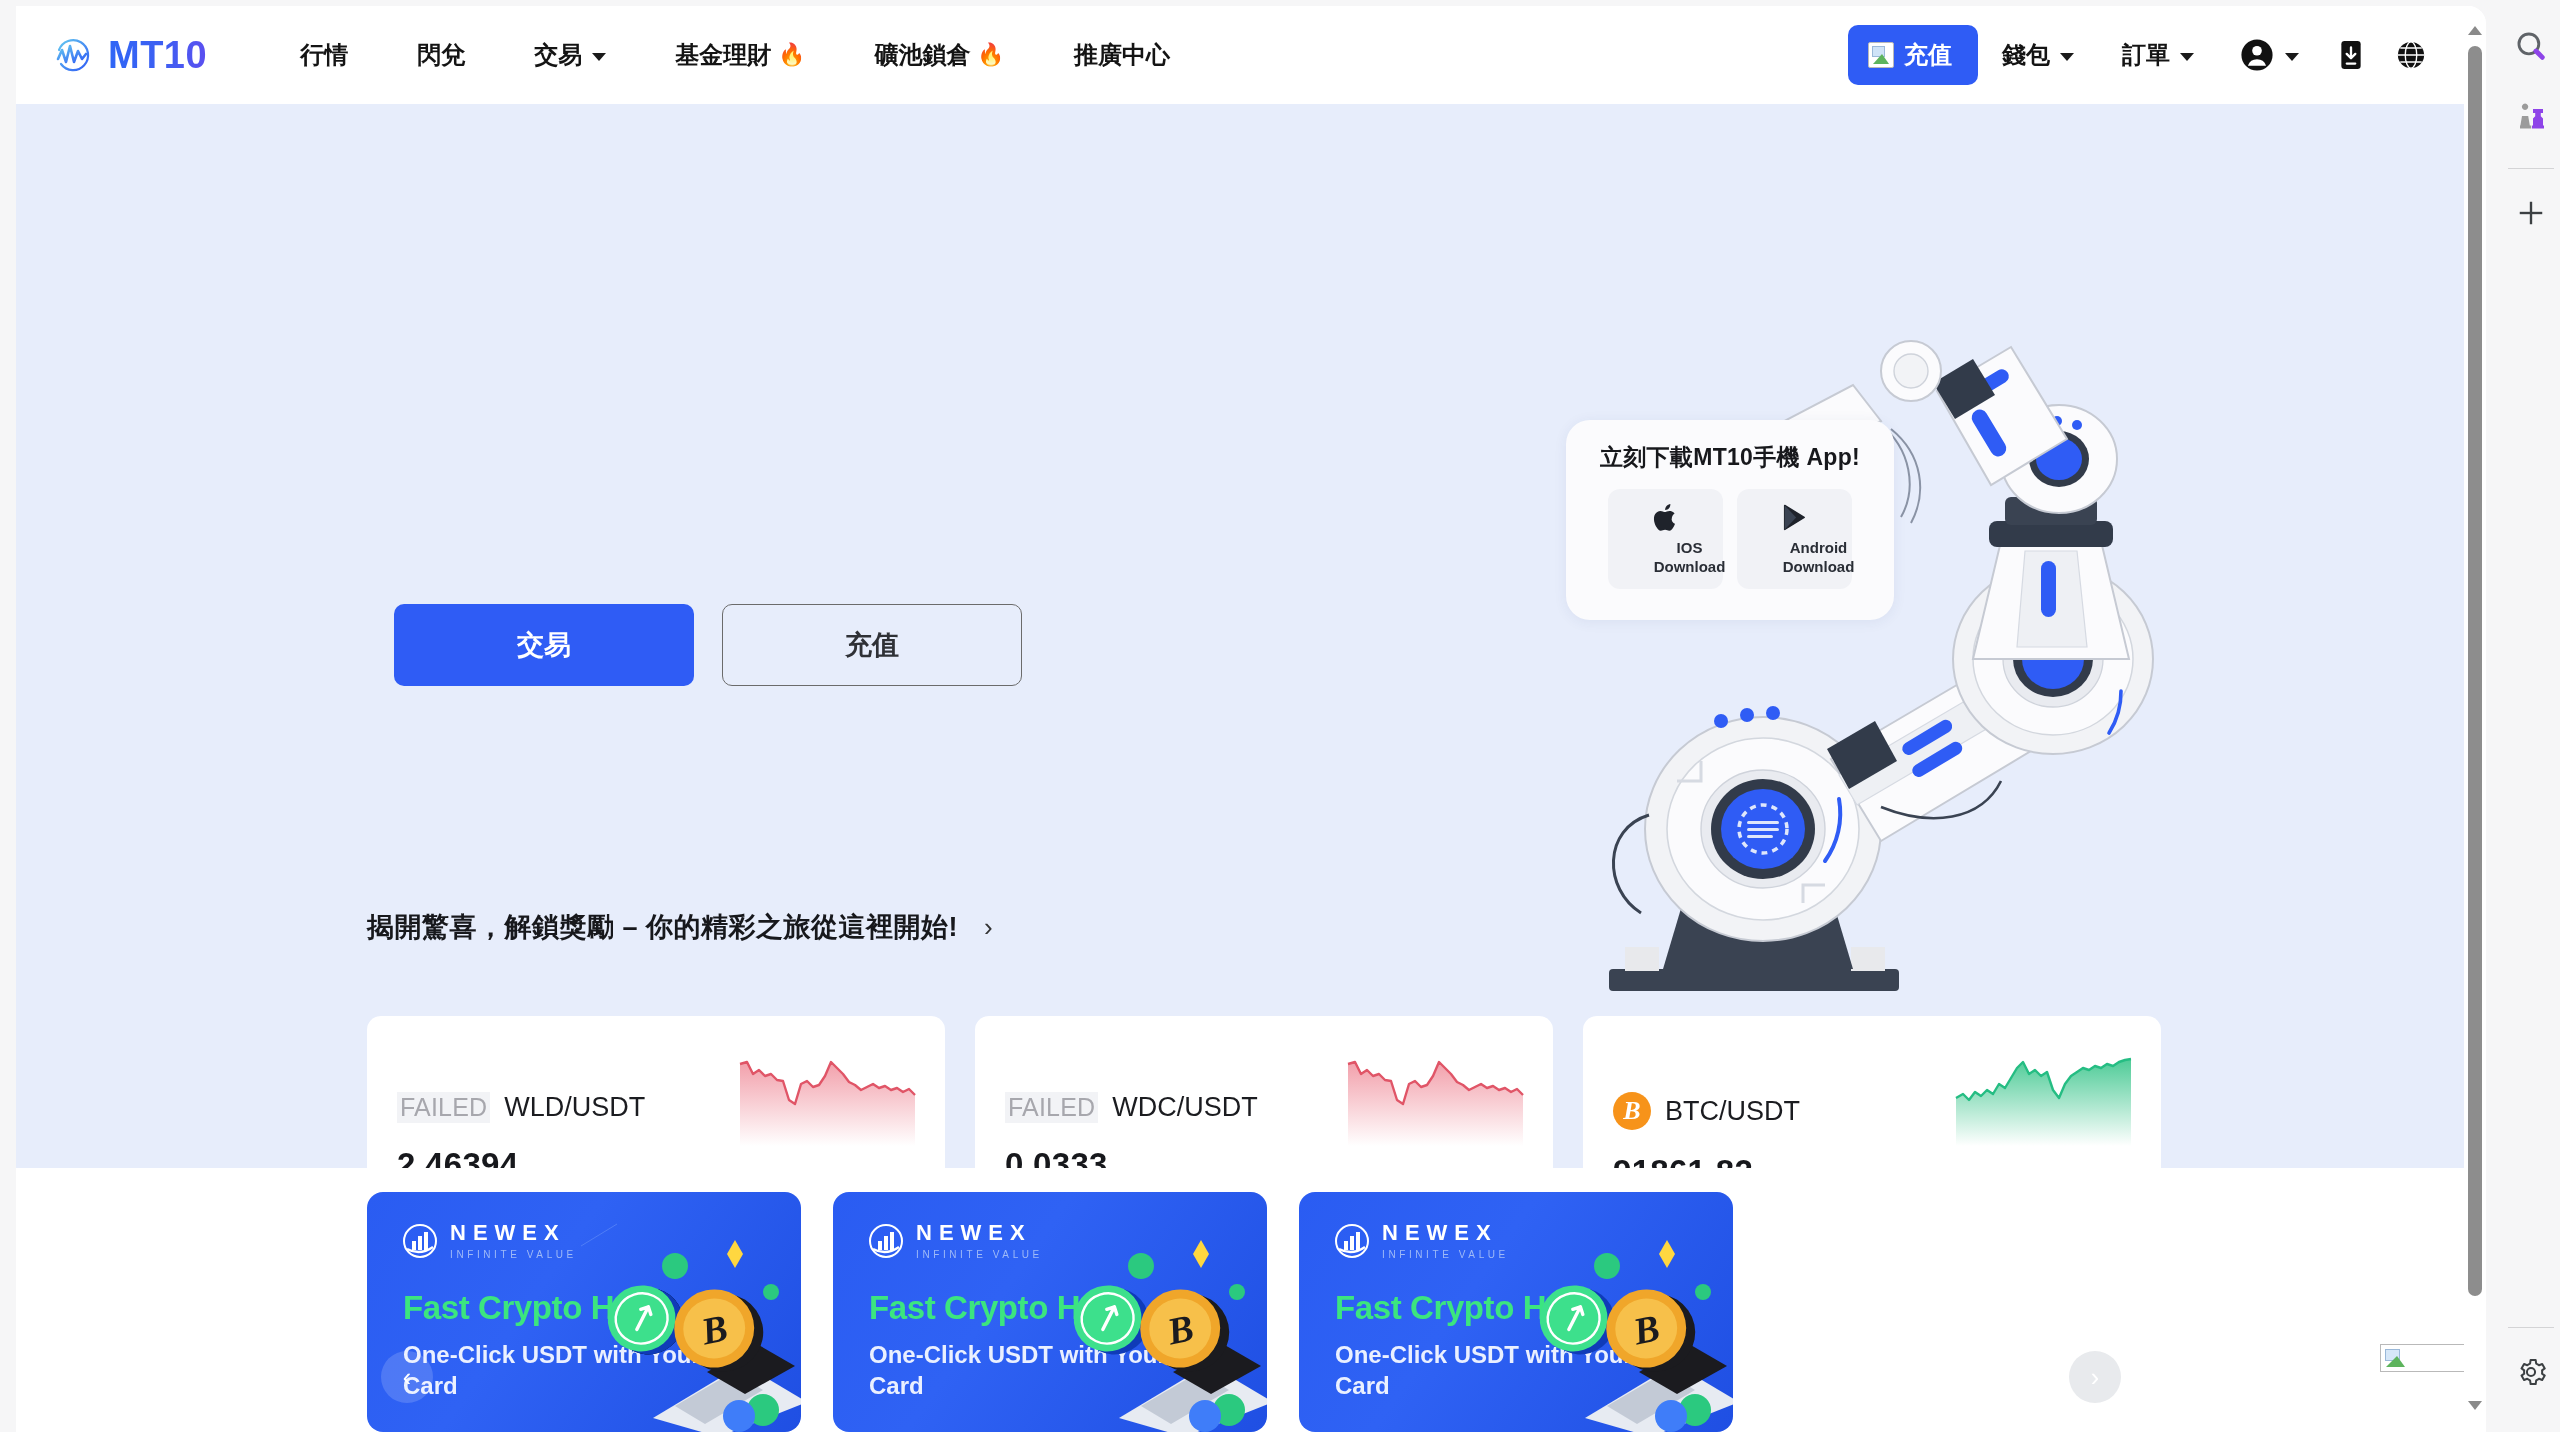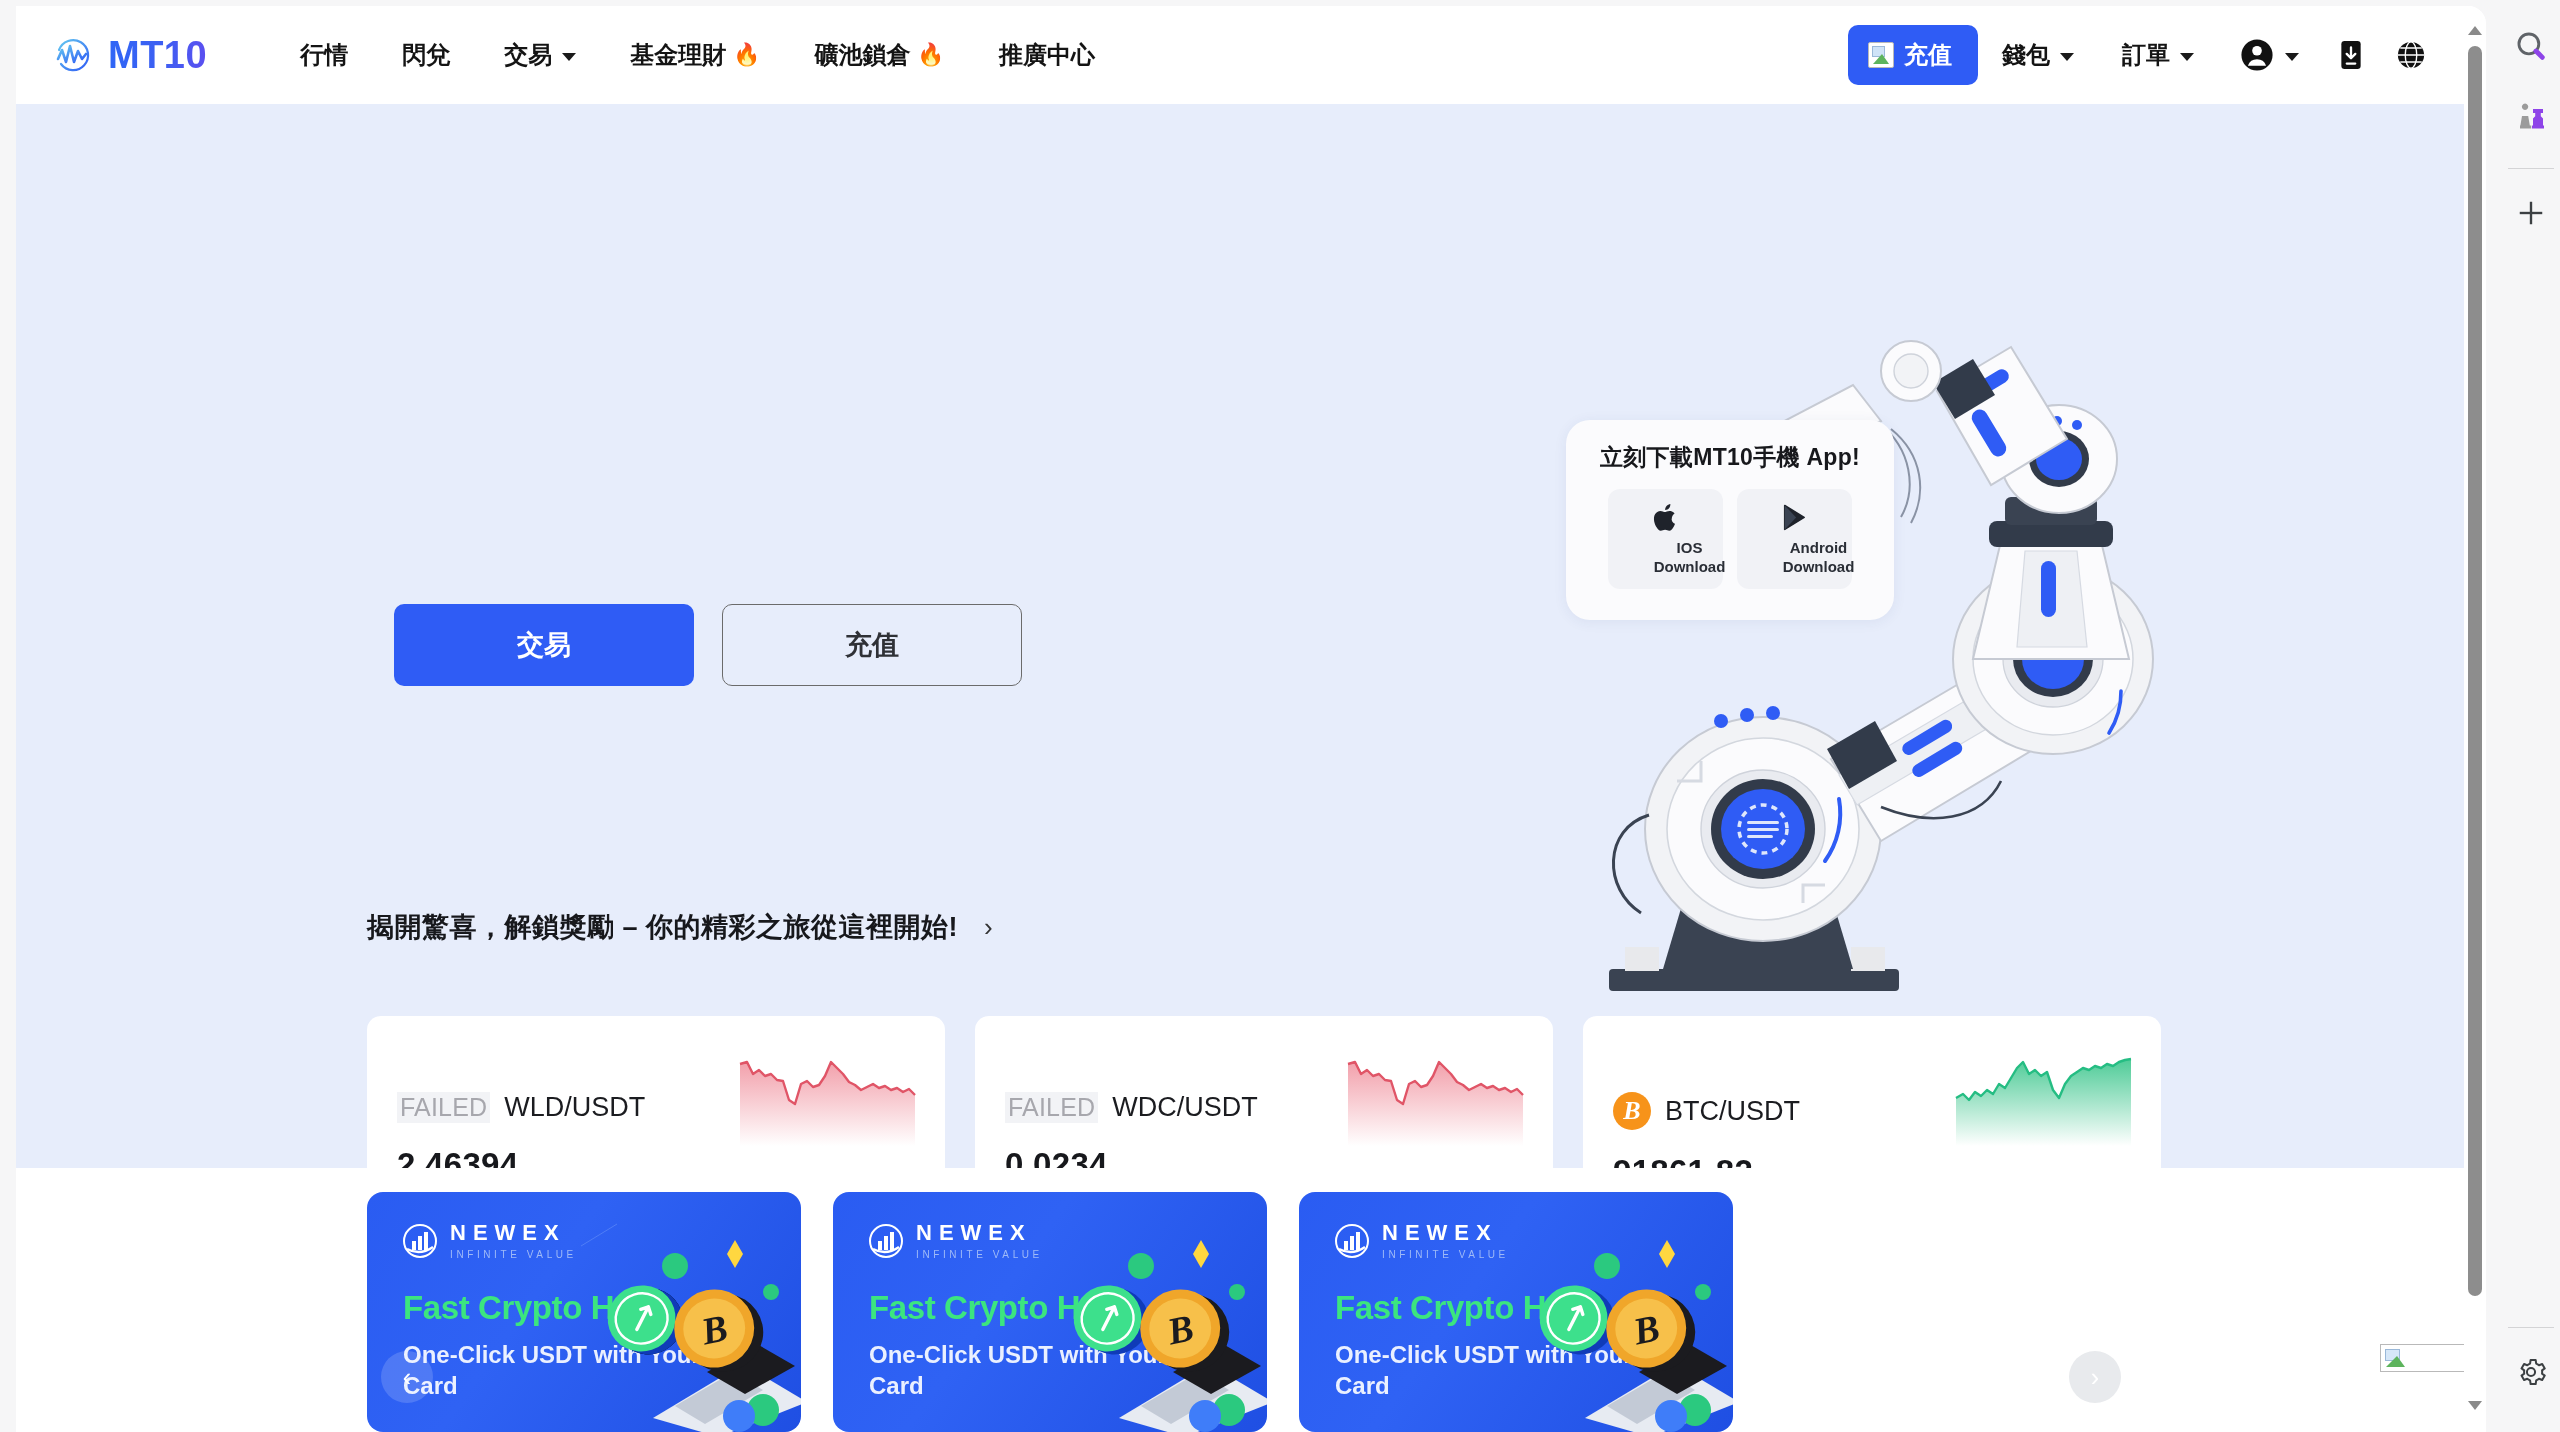--- a/index.html
+++ b/index.html
@@ -41,21 +41,21 @@
     padding-right: 30px;
   }
   .brand { display: flex; align-items: center; gap: 14px; }
   .brand-mark { width: 42px; height: 42px; display:block; }
   .brand-text {
     font-size: 38px; font-weight: 700; letter-spacing: .5px;
     background: linear-gradient(90deg,#2f66f6 0%,#3d5ff2 55%,#5b4ff0 100%);
     -webkit-background-clip: text; background-clip: text;
     color: transparent;
   }
-  .nav-links { display: flex; align-items: flex-start; margin-left: 66px; gap: 0px; }
+  .nav-links { display: flex; align-items: flex-start; margin-left: 66px; gap: 15px; }
   .nav-item {
     display: flex; align-items: center; gap: 7px;
     font-size: 24px; font-weight: 700; color: #141414;
     padding: 8px 27px; cursor: pointer; white-space: nowrap;
   }
   .nav-item .emoji { font-size: 22px; line-height: 1; }
   .caret {
     width: 0; height: 0; margin-left: 3px; margin-top: 3px;
     border-left: 7px solid transparent;
     border-right: 7px solid transparent;
@@ -510,21 +510,21 @@
                 <path d="M1,10 L8,8 L14,20 L20,16 L26,22 L32,20 L38,26 L44,27 L50,46 L56,50 L62,30 L68,27 L74,33 L80,31 L86,22 L92,8 L98,14 L104,20 L110,28 L116,31 L122,36 L128,33 L134,30 L140,34 L146,32 L152,36 L158,34 L164,38 L170,35 L176,41 L176,92 L1,92 Z" fill="url(#gdn1)"></path>
                 <path d="M1,10 L8,8 L14,20 L20,16 L26,22 L32,20 L38,26 L44,27 L50,46 L56,50 L62,30 L68,27 L74,33 L80,31 L86,22 L92,8 L98,14 L104,20 L110,28 L116,31 L122,36 L128,33 L134,30 L140,34 L146,32 L152,36 L158,34 L164,38 L170,35 L176,41" fill="none" stroke="#e05567" stroke-width="2.4" stroke-linejoin="round"></path>
               </svg>
             </div>
 
             <div class="ticker-card">
               <div class="tc-head">
                 <span class="tc-badge">FAILED</span>
                 <span class="tc-pair">WDC/USDT</span>
               </div>
-              <div class="tc-price">0.0234</div>
+              <div class="tc-price">0.0333</div>
               <div class="tc-chg down">-1.63%</div>
               <svg class="tc-spark" viewBox="0 0 178 96" preserveAspectRatio="none">
                 <defs>
                     <linearGradient id="gdn2" x1="0" y1="0" x2="0" y2="1">
                   <stop offset="0%" stop-color="#f2a0ab"></stop>
                       <stop offset="100%" stop-color="#ffffff"></stop>
                 </linearGradient>
                   </defs>
                 <path d="M1,10 L8,8 L14,20 L20,16 L26,22 L32,20 L38,26 L44,27 L50,46 L56,50 L62,30 L68,27 L74,33 L80,31 L86,22 L92,8 L98,14 L104,20 L110,28 L116,31 L122,36 L128,33 L134,30 L140,34 L146,32 L152,36 L158,34 L164,38 L170,35 L176,41 L176,92 L1,92 Z" fill="url(#gdn2)"></path>
                 <path d="M1,10 L8,8 L14,20 L20,16 L26,22 L32,20 L38,26 L44,27 L50,46 L56,50 L62,30 L68,27 L74,33 L80,31 L86,22 L92,8 L98,14 L104,20 L110,28 L116,31 L122,36 L128,33 L134,30 L140,34 L146,32 L152,36 L158,34 L164,38 L170,35 L176,41" fill="none" stroke="#e05567" stroke-width="2.4" stroke-linejoin="round"></path>

